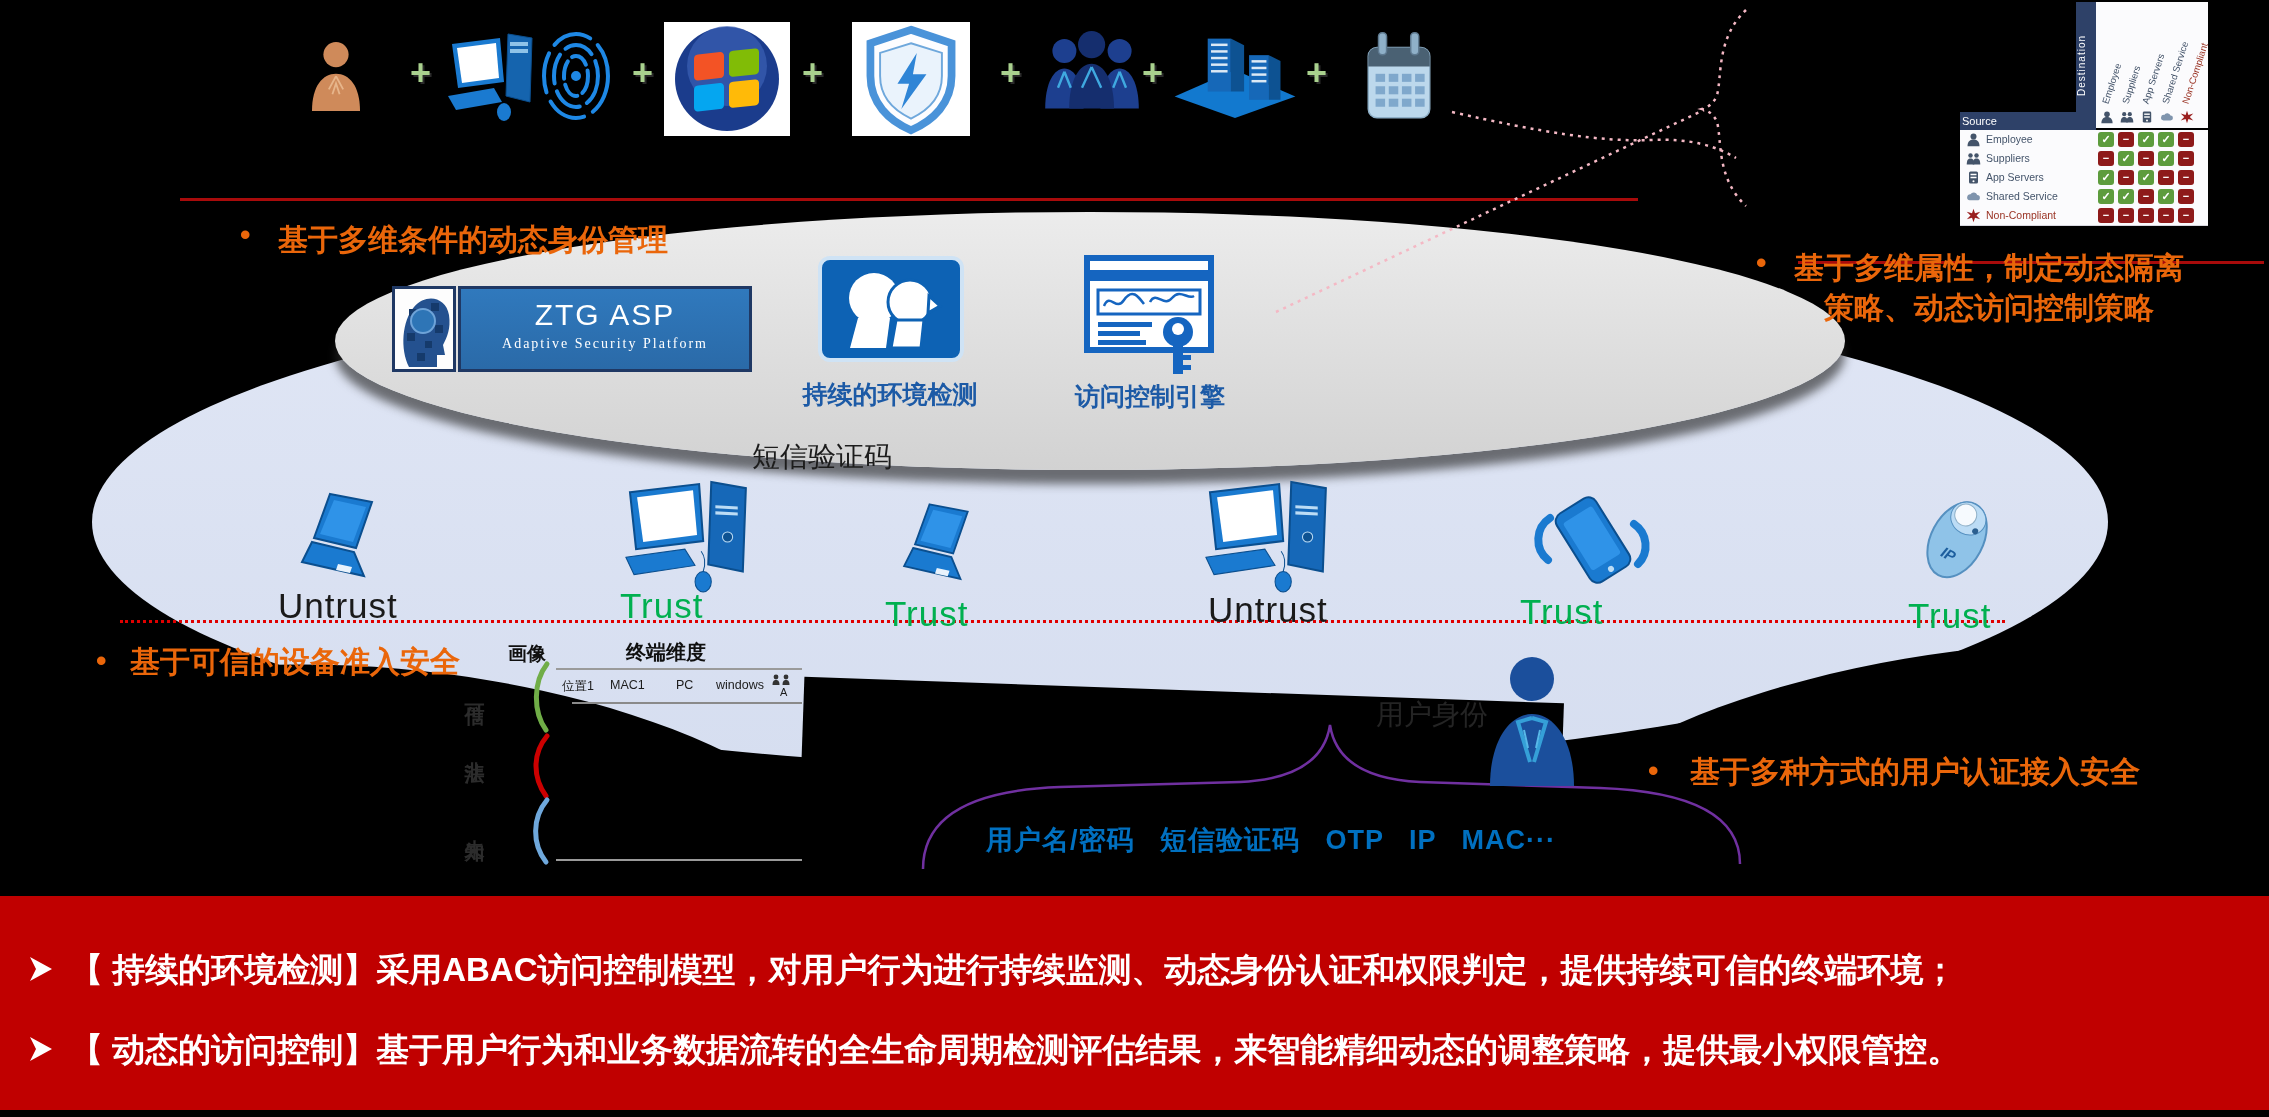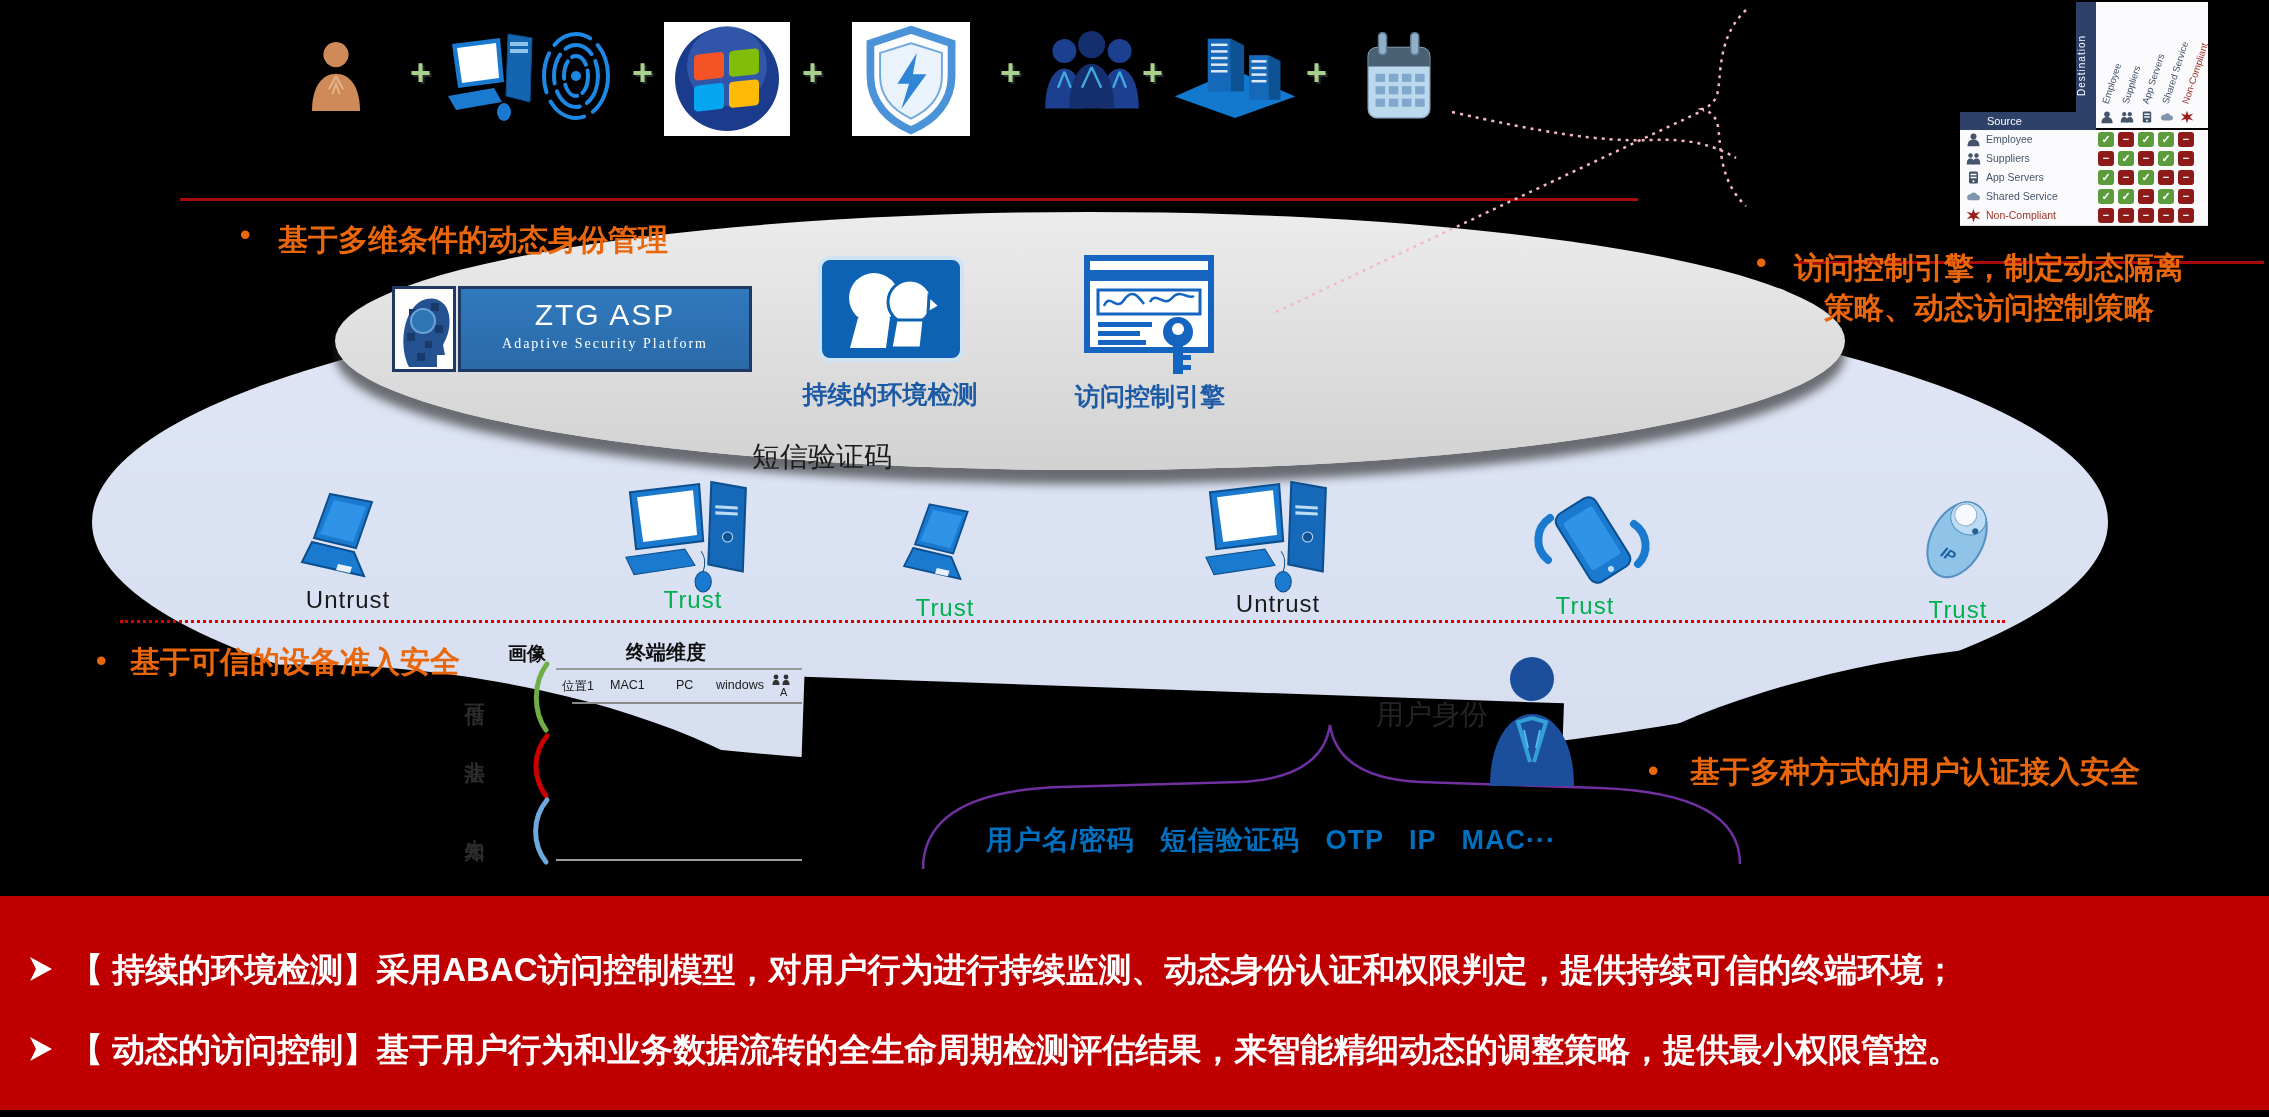--- a/index.html
+++ b/index.html
@@ -2,21 +2,21 @@
 <html><head>
 <meta charset="utf-8">
 <style>
   html,body{margin:0;padding:0;background:#000;}
   #stage{position:relative;width:2269px;height:1117px;background:#000;overflow:hidden;
          font-family:"Liberation Sans",sans-serif;}
   .abs{position:absolute;}
   .wedge{position:absolute;background:#000;border-radius:50%;}
   .orange{color:#ea660a;font-weight:bold;font-size:30px;white-space:nowrap;}
   .redline{position:absolute;height:3px;background:#a80b0b;}
-  .trustlbl{font-size:24px;letter-spacing:1px;text-align:center;white-space:nowrap;}
+  .trustlbl{font-size:35px;letter-spacing:1px;text-align:left;white-space:nowrap;}
   .zonelbl{font-size:28px;color:#1c1c1c;white-space:nowrap;}
   .englbl{font-size:25px;font-weight:bold;color:#1c5aa6;text-align:center;white-space:nowrap;}
   .plus{font-size:36px;font-weight:bold;color:#a9d18e;text-shadow:2px 2px 0 #2a2a2a;}
   .vtext{writing-mode:vertical-rl;}
   .state{writing-mode:vertical-rl;font-size:20px;font-weight:bold;color:#2c2c2c;letter-spacing:2px;}
   .mt-txt{font-size:12.5px;color:#1b1b1b;white-space:nowrap;}
   .gline{position:absolute;background:#9a9a9a;height:2px;}
   
   #pmx{position:absolute;left:1960px;top:2px;width:248px;height:222px;font-family:"Liberation Sans",sans-serif;}
   .pm-band{position:absolute;background:#2e4168;color:#fff;}
@@ -159,21 +159,21 @@
     </svg>
   </div>
 
   <div class="redline" style="left:180px;top:198px;width:1458px;"></div>
   <div class="redline" style="left:1798px;top:261px;width:466px;"></div>
 
   <span class="abs orange" style="left:240px;top:218px;">•</span>
   <span class="abs orange" style="left:278px;top:220px;">基于多维条件的动态身份管理</span>
 
   <span class="abs orange" style="left:1756px;top:246px;">•</span>
-  <span class="abs orange" style="left:1794px;top:248px;">访问控制引擎，制定动态隔离</span>
+  <span class="abs orange" style="left:1794px;top:248px;">基于多维属性，制定动态隔离</span>
   <span class="abs orange" style="left:1824px;top:288px;">策略、动态访问控制策略</span>
 
   <div class="abs" style="left:392px;top:286px;width:64px;height:86px;background:#fdfdfd;border:3px solid #1f3864;box-sizing:border-box;">
     <svg width="58" height="80" viewBox="0 0 58 80">
       <path d="M14,78 C5,60 7,32 19,18 C31,4 51,8 54,26 C56,40 52,48 48,56 L50,66 L42,66 L42,78 Z" fill="#24518f"></path>
       <g fill="#153a6b">
         <rect x="14" y="20" width="7" height="7"></rect>
           <rect x="36" y="14" width="8" height="8"></rect>
         <rect x="12" y="44" width="8" height="8"></rect>
           <rect x="30" y="52" width="7" height="7"></rect>
@@ -384,21 +384,21 @@
       <rect x="6" y="9" width="8" height="2" fill="#fff"></rect>
         <circle cx="10" cy="15" r="1.4" fill="#fff"></circle>
       </svg>
     <svg class="pm-cicon" style="left:200px;" viewBox="0 0 20 20" fill="#7f94ad">
       <path d="M5,15 a4,4 0 0 1 1,-8 a5,5 0 0 1 9,1 a3.5,3.5 0 0 1 0,7 Z"></path>
       </svg>
     <svg class="pm-cicon" style="left:220px;" viewBox="0 0 20 20" fill="#9a1f1f">
       <path d="M10,1 L12,7 L19,5 L14,10 L19,15 L12,13 L10,19 L8,13 L1,15 L6,10 L1,5 L8,7 Z"></path>
       </svg>
 
-    <div class="pm-band" style="left:0;top:110px;width:136px;height:18px;font-size:11px;line-height:18px;padding-left:27px;box-sizing:border-box;">
+    <div class="pm-band" style="left:0;top:110px;width:136px;height:18px;font-size:11px;line-height:18px;padding-left:2px;box-sizing:border-box;">
       <span>Source</span>
     </div>
 
     <div class="pm-row" style="top:128px;">
       <svg class="pm-ricon" viewBox="0 0 20 20" fill="#44546a">
         <circle cx="10" cy="6" r="4"></circle>
           <path d="M2,19 C2,12 6,10 10,10 C14,10 18,12 18,19 Z"></path>
         </svg>
       <span class="pm-rlbl">Employee</span>
       <span class="mx-cell" style="left: 138px; background: rgb(93, 156, 61);">✓</span>

